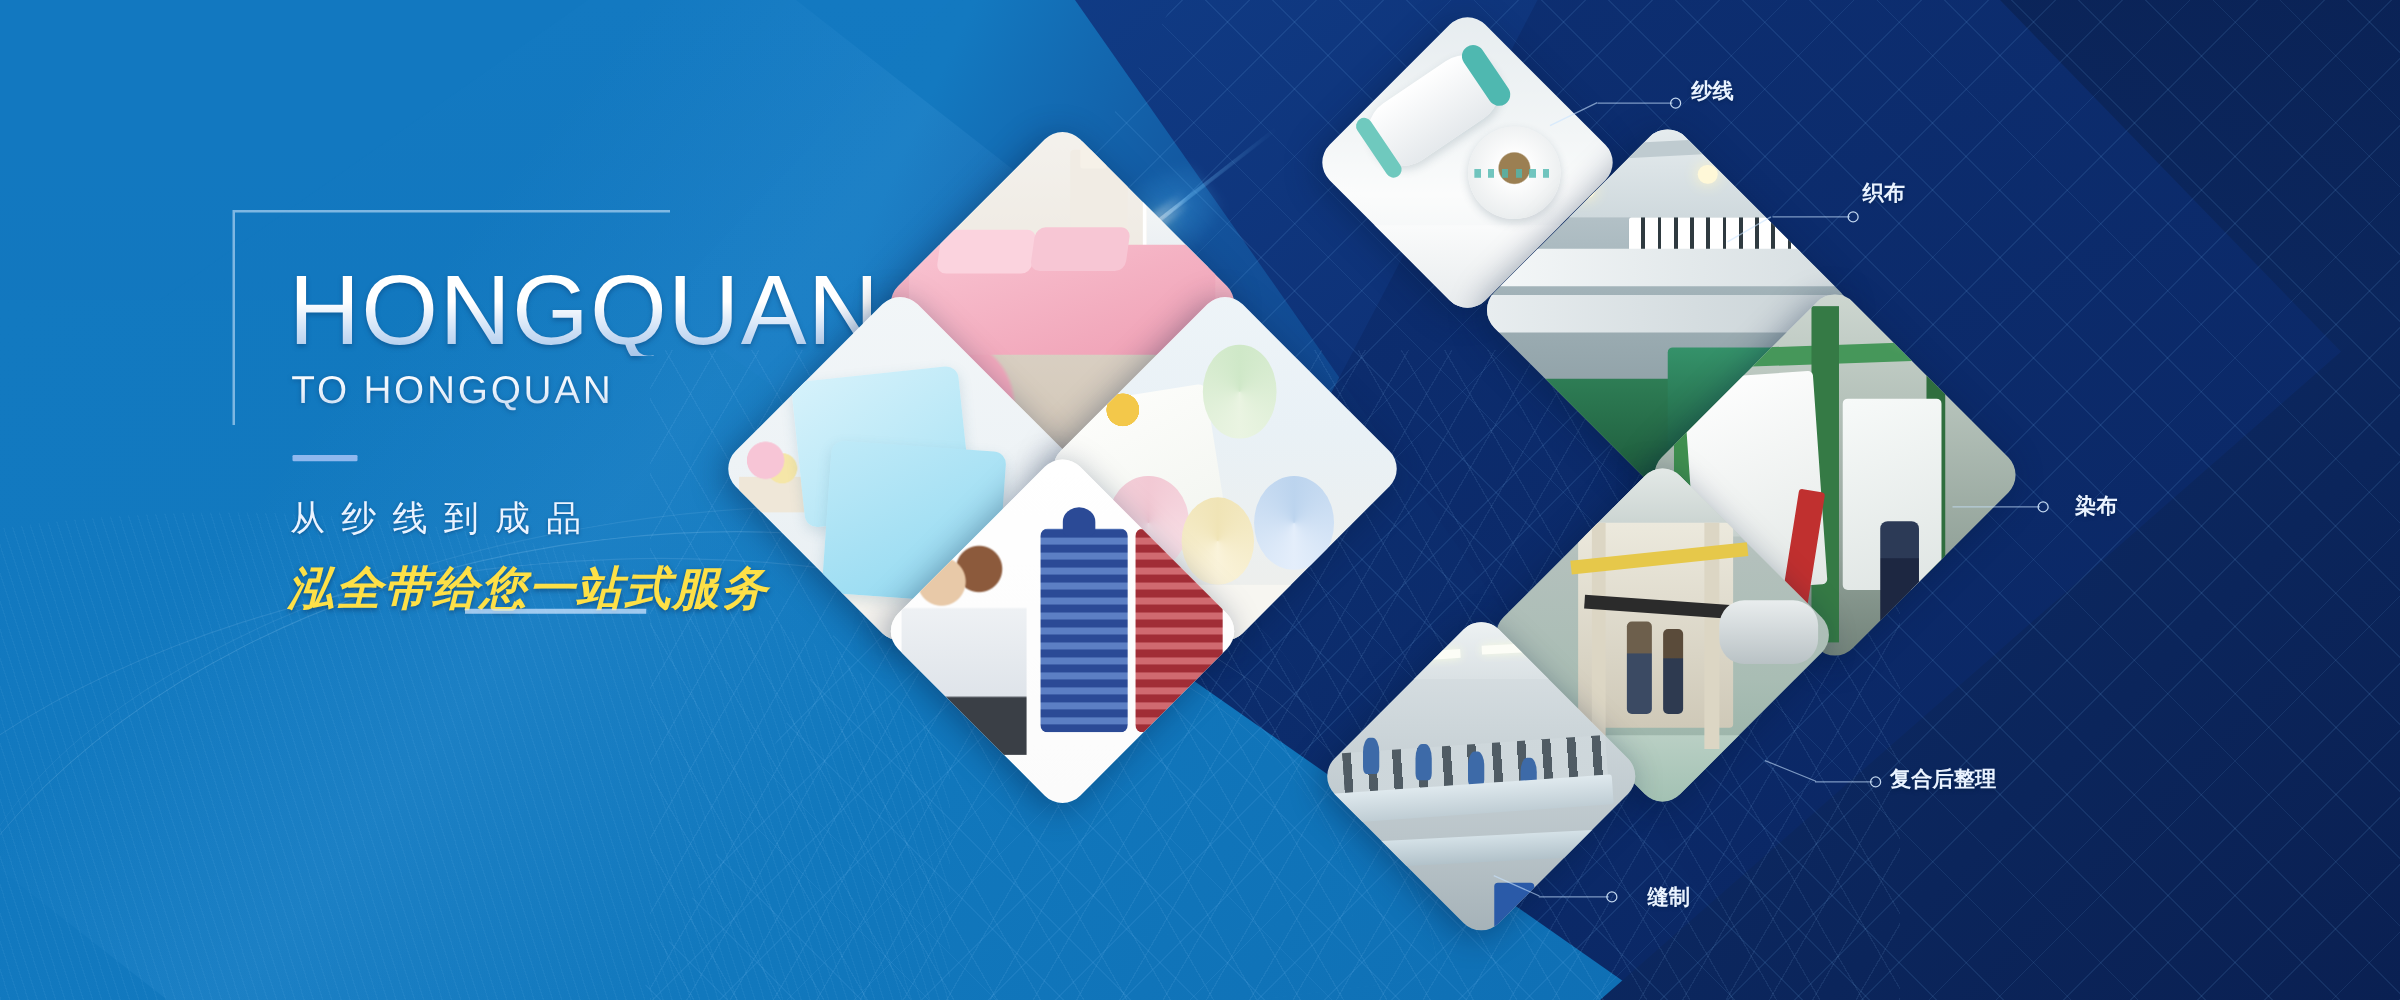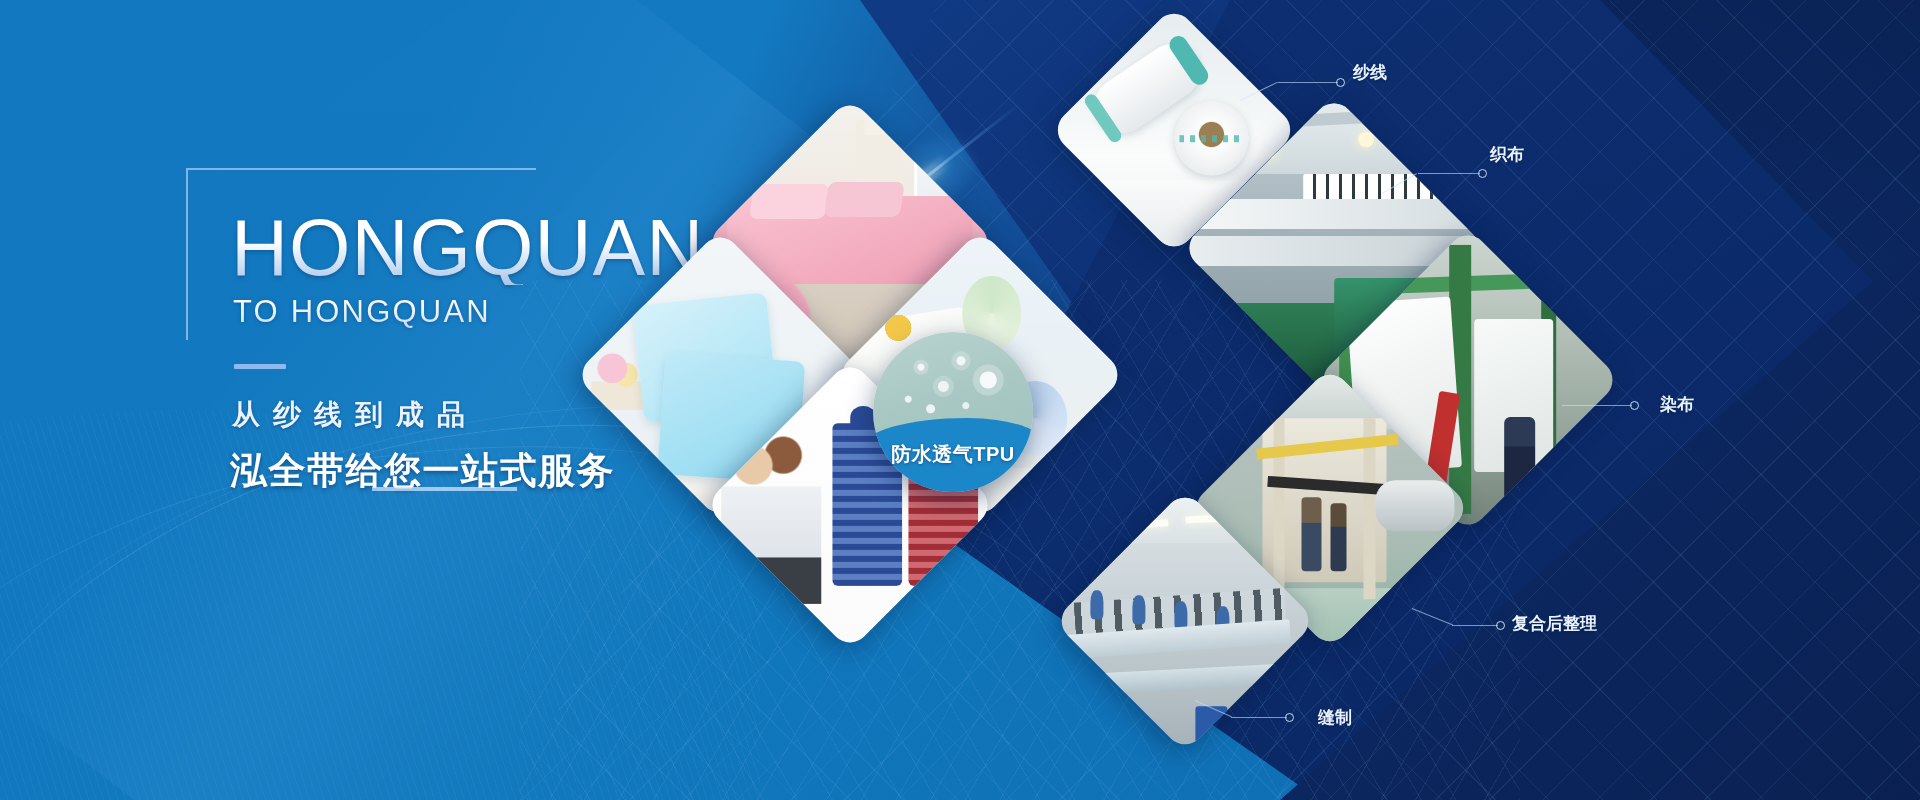--- a/index.html
+++ b/index.html
@@ -139,27 +139,28 @@
     font-size:31px;letter-spacing:2.2px;font-weight:400;
     background:linear-gradient(180deg,#ffffff 0%,#e9f1fb 55%,#bdd4ee 100%);
     -webkit-background-clip:text;background-clip:text;color:transparent;
     -webkit-text-fill-color:transparent;
     filter:drop-shadow(0 1px 2px rgba(0,40,90,.35));
     white-space:nowrap;
   }
   .rule{position:absolute;left:48px;top:196px;width:52px;height:5px;background:#8fb8ee;border-radius:1px;}
   .cn-sub{
     position:absolute;left:46px;top:228px;
-    font-size:28px;letter-spacing:13px;color:#eaf3ff;font-weight:700;white-space:nowrap;
+    font-size:28px;letter-spacing:13px;color:#eaf3ff;font-weight:400;white-space:nowrap;
     text-shadow:0 1px 3px rgba(0,35,80,.45);
   }
   .cn-main{
     position:absolute;left:44px;top:278px;
-    font-size:37px;letter-spacing:1.5px;color:#ffffff;font-weight:700;white-space:nowrap;
+    font-size:37px;letter-spacing:1.5px;color:#fde047;font-weight:700;white-space:nowrap;
     text-shadow:0 2px 4px rgba(0,35,80,.5);
+    font-style:italic;
   }
   .underline-b{position:absolute;left:372px;top:487px;width:145px;height:4px;background:rgba(205,228,255,.75);}
   .dtile{
     position:absolute;border-radius:20px;overflow:hidden;
     transform:rotate(45deg);
     box-shadow:0 6px 26px rgba(4,24,60,.40);
   }
   .dtile .inner{
     position:absolute;inset:0;transform:rotate(-45deg);
     width:141.5%;height:141.5%;left:-20.7%;top:-20.7%;
@@ -372,25 +373,20 @@
   <div class="dtile" style="left:747px;top:402px;width:206px;height:206px;">
     <div class="inner sc-bib">
       <div class="ppl"></div>
         <div class="b1"></div>
         <div class="b2"></div>
       <div class="clip1"></div>
         <div class="clip2"></div>
     </div>
   </div>
 
-  <div class="badge" style="left:873px;top:332px;width:160px;height:160px;">
-    <div class="drops"></div>
-    <div class="water"></div>
-    <div class="btext">防水透气TPU</div>
-  </div>
 
   <div class="dtile" style="left:1086px;top:42px;width:176px;height:176px;">
     <div class="inner sc-yarn">
       <div class="shelf"></div>
       <div class="spool">
           <div class="cap"></div>
           <div class="cap2"></div>
         </div>
       <div class="coil">
           <div class="band"></div>

